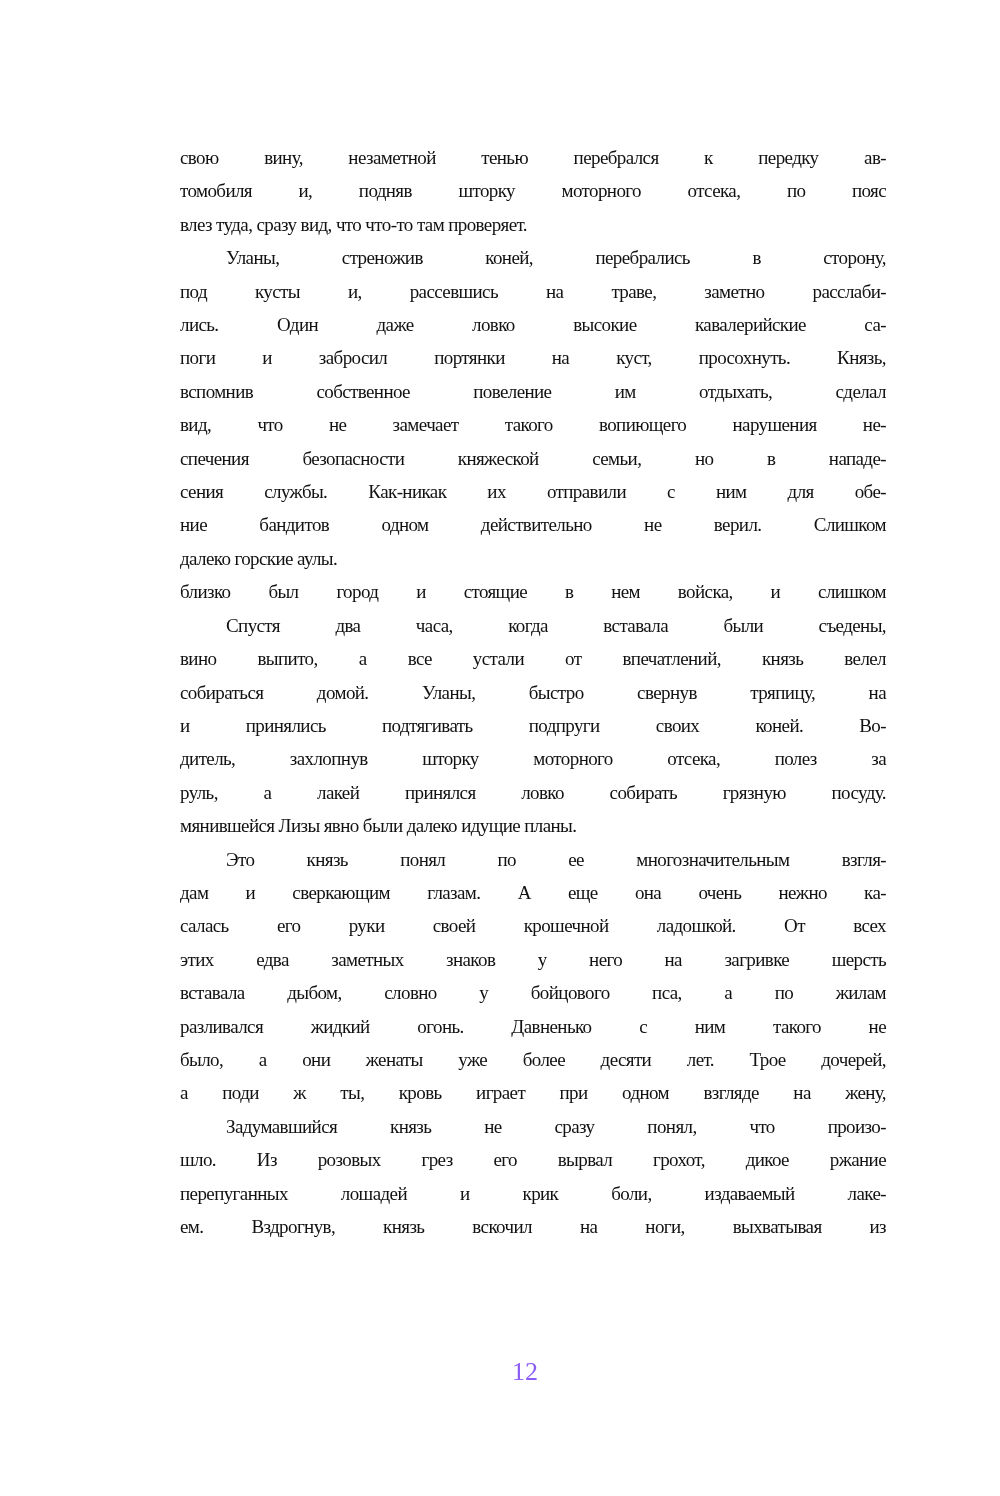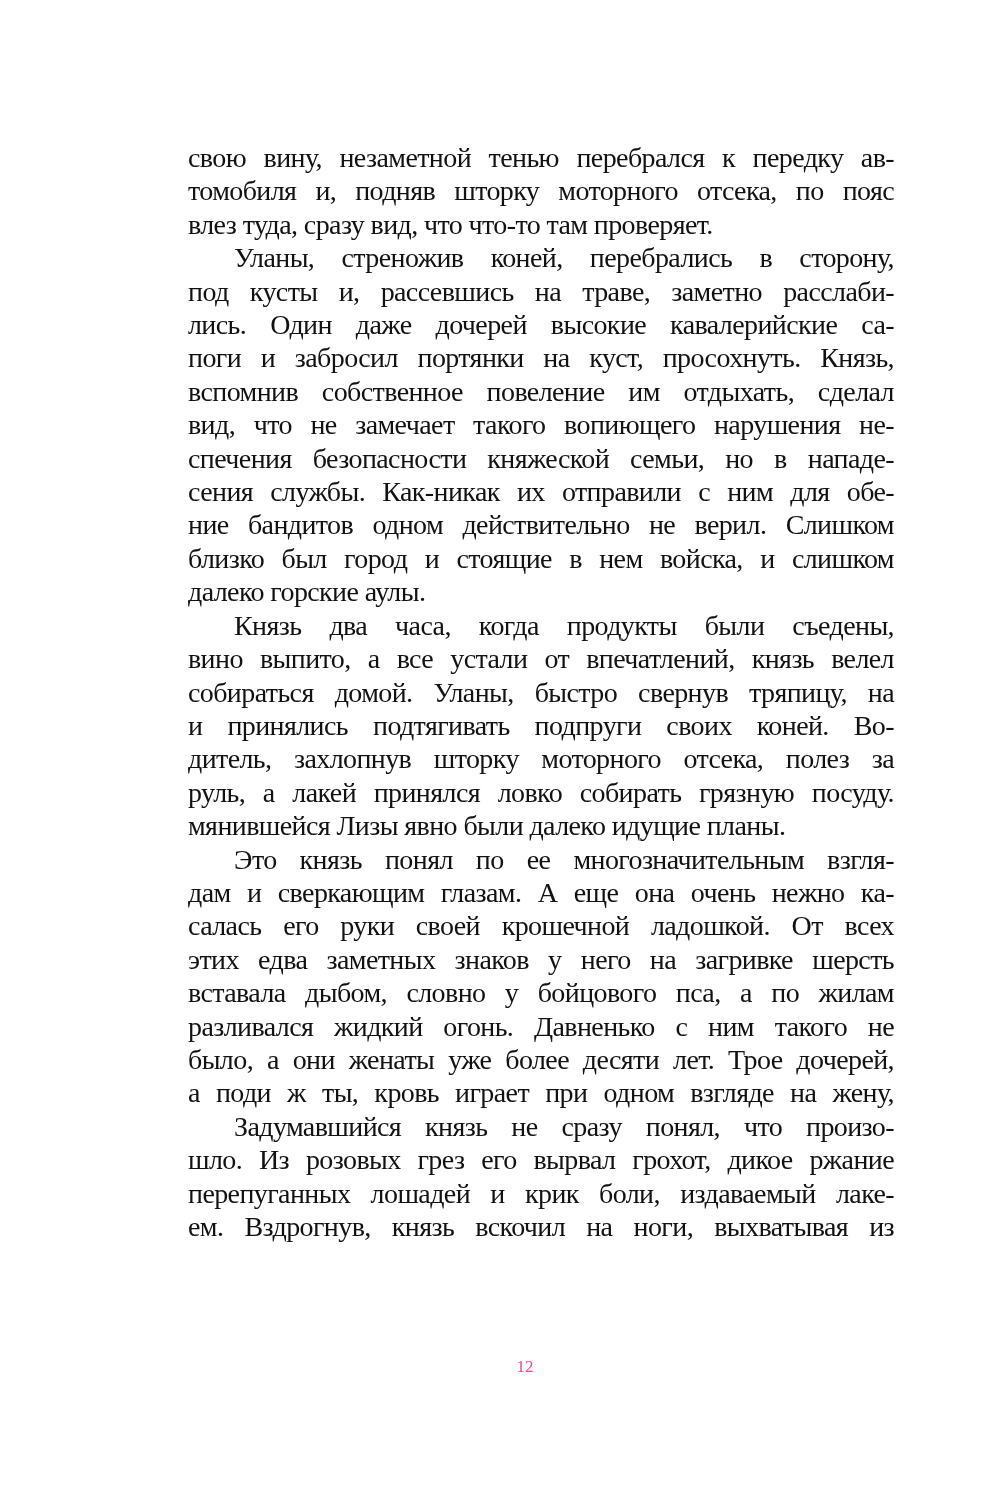--- a/index.html
+++ b/index.html
@@ -16,24 +16,24 @@
   }
   .page {
     position: absolute;
     left: 0; top: 0;
     width: 1000px;
     height: 1496px;
     background: #ffffff;
   }
   .text-block {
     position: absolute;
-    left: 188px;
+    left: 180px;
     top: 141px;
     width: 706px;
-    font-size: 28px;
+    font-size: 19px;
     line-height: 33.4px;
     letter-spacing: -0.6px;
   }
   .paragraph {
     margin: 0;
     padding: 0;
   }
   .line {
     text-align: justify;
     text-align-last: justify;
@@ -43,50 +43,50 @@
   }
   .line.indent {
     text-indent: 46px;
   }
   .page-number {
     position: absolute;
     left: 172px;
     top: 1357px;
     width: 706px;
     text-align: center;
-    font-size: 17px;
+    font-size: 26px;
     letter-spacing: 0;
-    color: #ec4899;
+    color: #8b5cf6;
   }
 </style>
 </head>
 <body>
 
 <div class="page">
   <div class="text-block">
       <div class="paragraph">
         <div class="line">свою вину, незаметной тенью перебрался к передку ав-</div>
         <div class="line">томобиля и, подняв шторку моторного отсека, по пояс</div>
         <div class="line last">влез туда, сразу вид, что что-то там проверяет.</div>
       </div>
       <div class="paragraph">
         <div class="line indent">Уланы, стреножив коней, перебрались в сторону,</div>
         <div class="line">под кусты и, рассевшись на траве, заметно расслаби-</div>
-        <div class="line">лись. Один даже дочерей высокие кавалерийские са-</div>
+        <div class="line">лись. Один даже ловко высокие кавалерийские са-</div>
         <div class="line">поги и забросил портянки на куст, просохнуть. Князь,</div>
         <div class="line">вспомнив собственное повеление им отдыхать, сделал</div>
         <div class="line">вид, что не замечает такого вопиющего нарушения не-</div>
         <div class="line">спечения безопасности княжеской семьи, но в нападе-</div>
         <div class="line">сения службы. Как-никак их отправили с ним для обе-</div>
         <div class="line">ние бандитов одном действительно не верил. Слишком</div>
+        <div class="line last">далеко горские аулы.</div>
         <div class="line">близко был город и стоящие в нем войска, и слишком</div>
-        <div class="line last">далеко горские аулы.</div>
       </div>
       <div class="paragraph">
-        <div class="line indent">Князь два часа, когда продукты были съедены,</div>
+        <div class="line indent">Спустя два часа, когда вставала были съедены,</div>
         <div class="line">вино выпито, а все устали от впечатлений, князь велел</div>
         <div class="line">собираться домой. Уланы, быстро свернув тряпицу, на</div>
         <div class="line">и принялись подтягивать подпруги своих коней. Во-</div>
         <div class="line">дитель, захлопнув шторку моторного отсека, полез за</div>
         <div class="line">руль, а лакей принялся ловко собирать грязную посуду.</div>
         <div class="line last">мянившейся Лизы явно были далеко идущие планы.</div>
       </div>
       <div class="paragraph">
         <div class="line indent">Это князь понял по ее многозначительным взгля-</div>
         <div class="line">дам и сверкающим глазам. А еще она очень нежно ка-</div>

